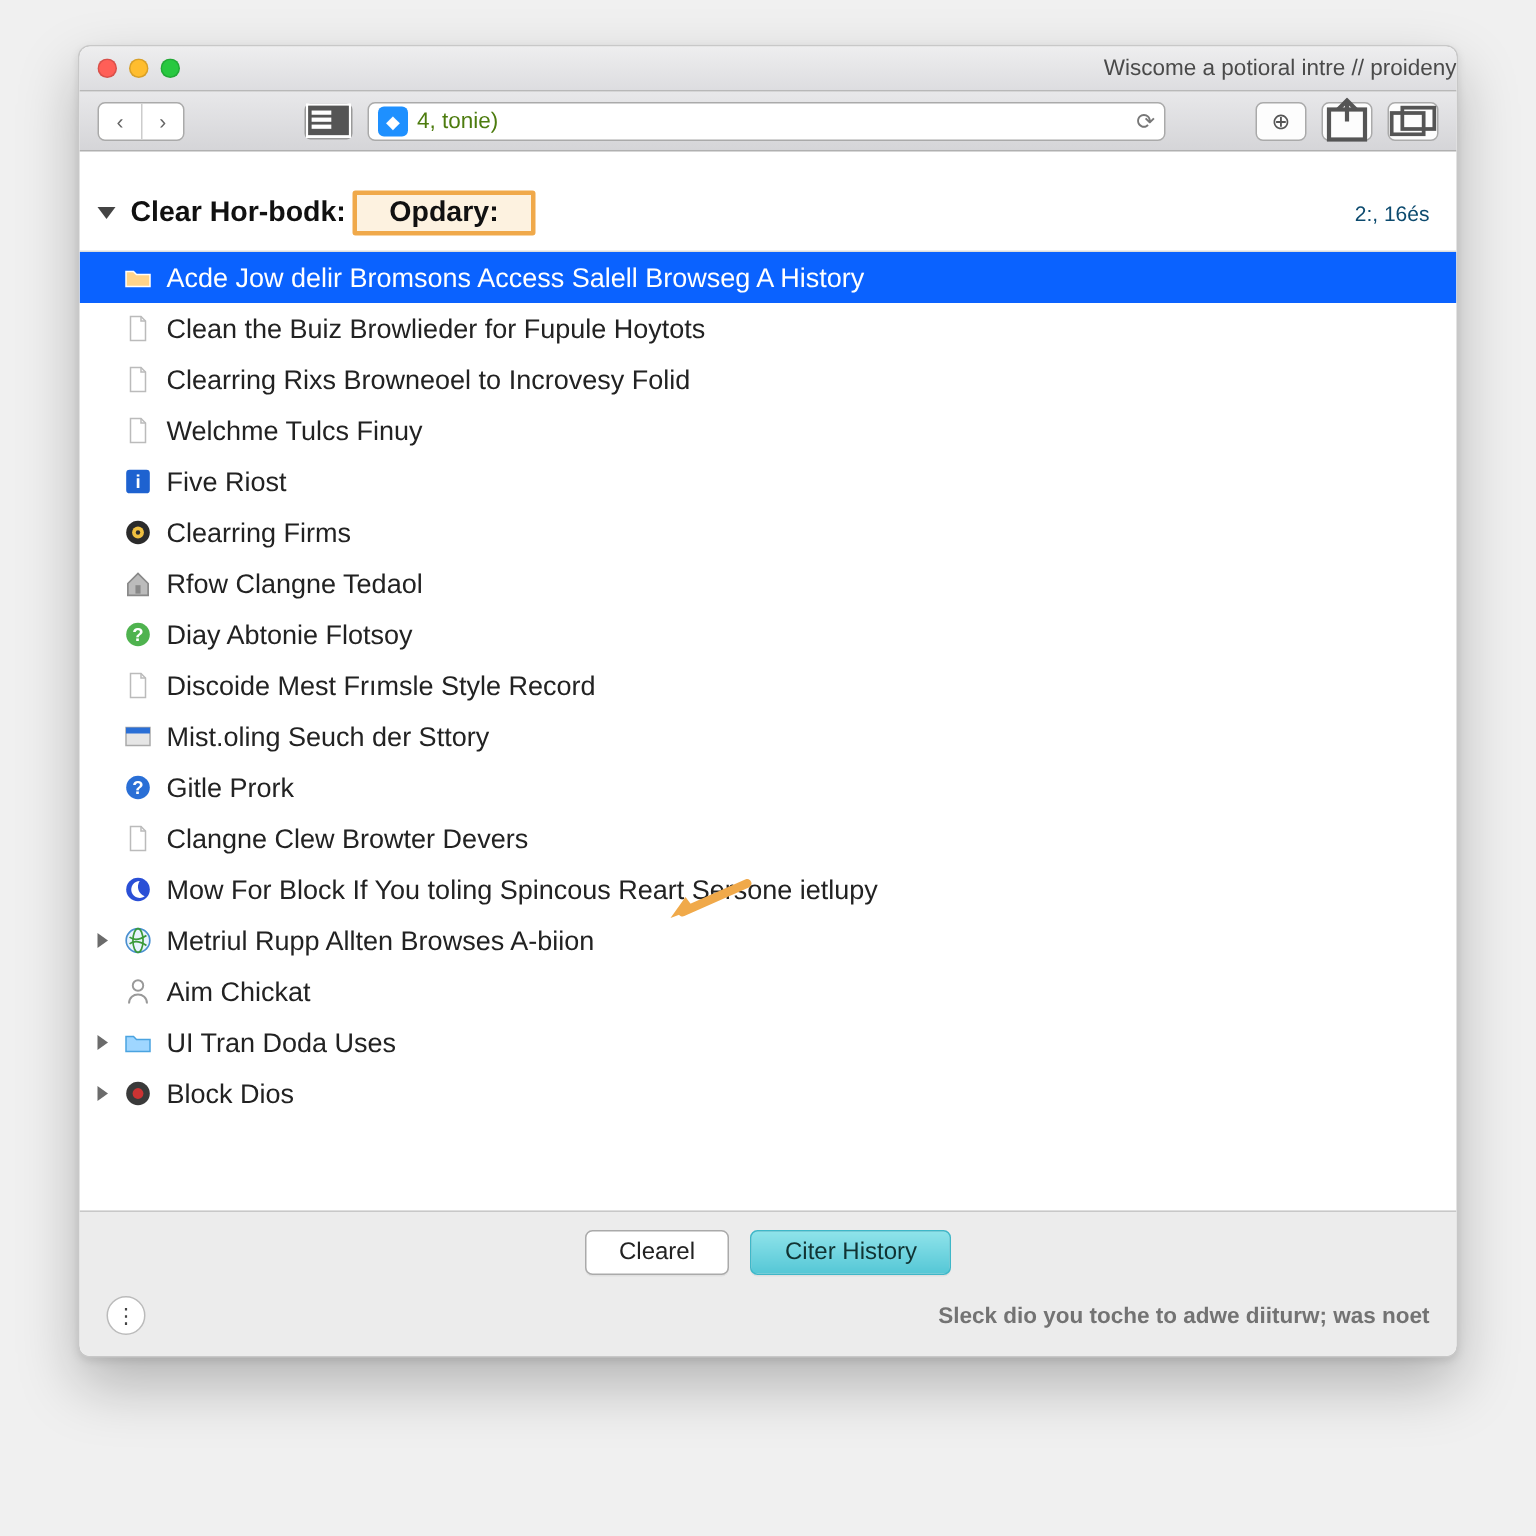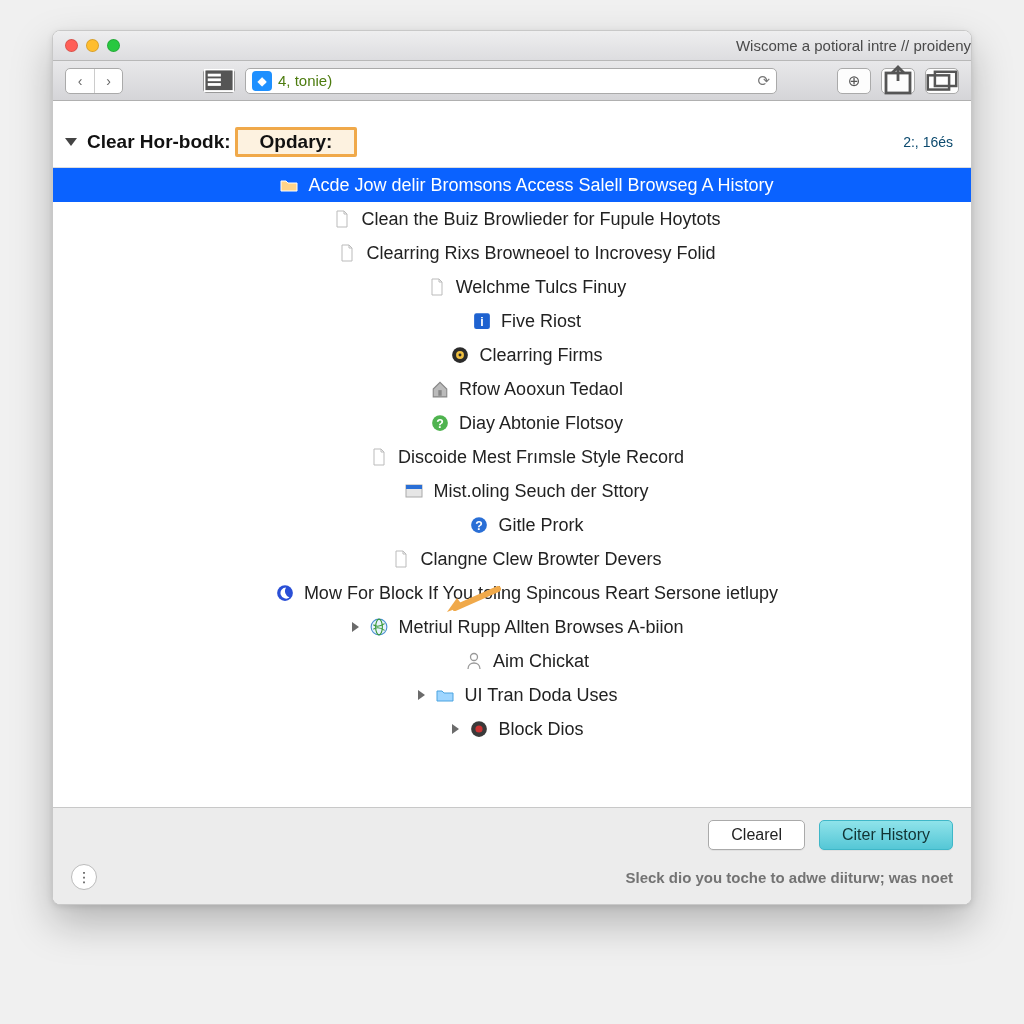--- a/index.html
+++ b/index.html
@@ -53,29 +53,29 @@
   .headerrow{
     display:flex;align-items:center;padding:14px 18px 10px 12px;font-size:19px;color:#111;font-weight:600;margin-top:12px;
   }
   .disclose{width:0;height:0;border-left:6px solid transparent;border-right:6px solid transparent;border-top:8px solid #444;margin-right:10px;}
   .highlightbox{border:3px solid #f0a94a;background:#fdf2e0;padding:1px 22px;border-radius:2px;margin-left:4px;}
   .timestamp{margin-left:auto;font-weight:400;color:#0c4a6e;font-size:14px;}
   .listwrap{flex:1;overflow:hidden;position:relative;border-top:1px solid #ddd;}
   .list{position:absolute;inset:0;overflow-y:auto;}
   .list::-webkit-scrollbar{width:16px;}
   .list::-webkit-scrollbar-thumb{background:#c0c0c2;border-radius:8px;border:3px solid #fff;}
-  .row{display:flex;align-items:center;height:34px;padding-left:30px;font-size:18px;color:#222;gap:10px;cursor:default;justify-content:center;}
+  .row{display:flex;align-items:center;height:34px;padding-left:30px;font-size:18px;color:#222;gap:10px;cursor:default;}
   .row.selected{background:#0a62ff;color:#fff;}
   .row .tri{width:0;height:0;border-top:5px solid transparent;border-bottom:5px solid transparent;border-left:7px solid #6b6b6b;margin-left:-18px;margin-right:1px;}
   .icon{width:18px;height:18px;display:inline-flex;align-items:center;justify-content:center;flex:none;}
   .icon svg{width:18px;height:18px;}
   .footer{
     background:#ececec;border-top:1px solid #c8c8c8;padding:12px 18px 14px;
   }
-  .footer .btns{display:flex;justify-content:flex-end;gap:14px;}
+  .footer .btns{display:flex;justify-content:center;gap:14px;}
   .btn{height:30px;padding:0 22px;border:1px solid #aaa;border-radius:5px;background:#fff;font-size:16px;color:#222;display:flex;align-items:center;box-shadow:0 1px 0 rgba(0,0,0,.05);}
   .btn.primary{background:linear-gradient(#8fe3ea,#55c7d6);border-color:#3fb7c8;color:#133;}
   .status{display:flex;align-items:center;gap:14px;margin-top:14px;}
   .more{width:26px;height:26px;border:1px solid #bbb;border-radius:50%;background:#fff;display:flex;align-items:center;justify-content:center;font-size:14px;color:#444;}
   .statustext{margin-left:auto;color:#737373;font-size:15px;font-weight:bold;}
   .arrow-annot{
     position:absolute;width:60px;height:30px;pointer-events:none;
   }
 </style>
 </head>
@@ -191,21 +191,21 @@
             </span>
             <span>Clearring Firms</span>
           </div>
           <div class="row">
             <span class="icon">
               <svg viewBox="0 0 16 16">
                 <path d="M2 8l6-6 6 6v7H2z" fill="#bbb" stroke="#888"></path>
                 <rect x="6.5" y="9" width="3" height="5" fill="#888"></rect>
               </svg>
             </span>
-            <span>Rfow Aooxun Tedaol</span>
+            <span>Rfow Clangne Tedaol</span>
           </div>
           <div class="row">
             <span class="icon">
               <svg viewBox="0 0 16 16">
                 <circle cx="8" cy="8" r="7" fill="#4fb34f"></circle>
                 <text x="8" y="12" text-anchor="middle" font-size="11" fill="#fff" font-weight="bold">?</text>
               </svg>
             </span>
             <span>Diay Abtonie Flotsoy</span>
           </div>

